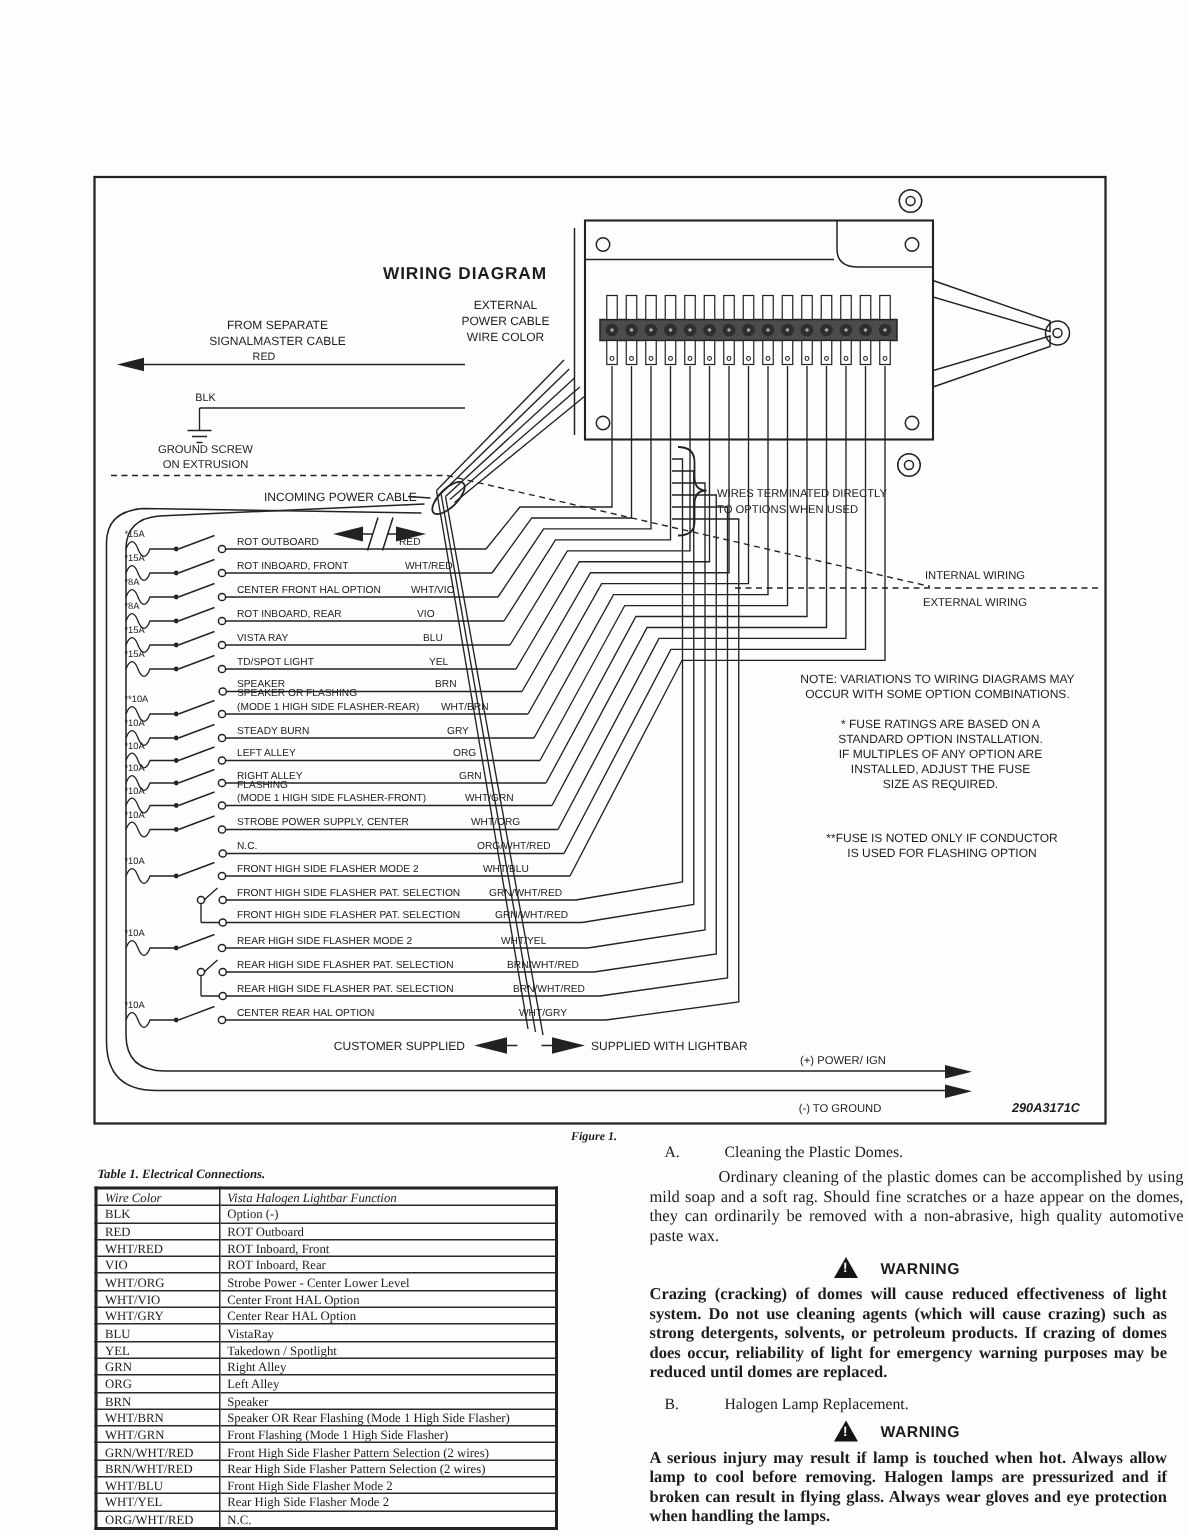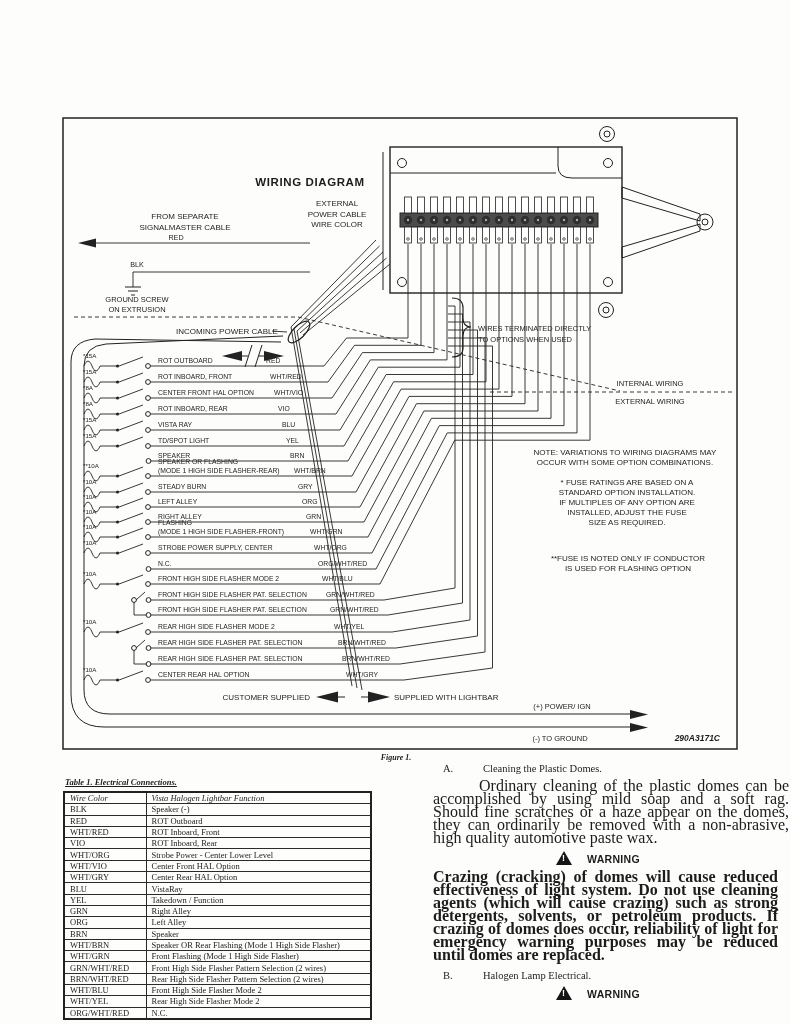--- a/index.html
+++ b/index.html
@@ -6,37 +6,37 @@
   body{
     width:791px;height:1024px;overflow:hidden;position:relative;
     background:#fdfdfb;color:#1c1c1c;
     font-family:"Liberation Serif", serif;
   }
   #figure-wrap{position:absolute;left:0;top:0;width:791px;height:770px;}
   svg text{user-select:none;}
 
   
   #table-block{position:absolute;left:63px;top:777px;width:312px;}
-  #table-title{font:italic bold 8.5px "Liberation Serif", serif;margin:0 0 4px 2px;text-decoration:underline;}
+  #table-title{font:italic bold 8.5px "Liberation Serif", serif;margin:0 0 4px 2px;}
   table.tbl{border-collapse:collapse;width:309px;table-layout:fixed;}
   table.tbl th, table.tbl td{
     border:1px solid #2a2a2a;font-family:"Liberation Serif", serif;
     font-size:8.5px;line-height:10px;padding:0 5px;height:10.3px;
     text-align:left;font-weight:normal;white-space:nowrap;overflow:hidden;
   }
   table.tbl{border:2px solid #222;}
   table.tbl th{font-style:italic;}
   col.c1{width:82px;}
 
   
   #sections{position:absolute;left:433px;top:763px;width:356px;}
   .sec-head{display:flex;font-size:10.5px;margin:0 0 5px 10px;}
   .sec-label{width:40px;flex:0 0 40px;}
   .sec-title{}
-  .para{font-size:16px;line-height:13px;margin:0 0 7px 0;text-align:justify;}
+  .para{font-size:11px;line-height:13px;margin:0 0 7px 0;text-align:justify;}
   .indent{text-indent:46px;}
   .warn-head{display:flex;align-items:flex-end;justify-content:center;
     width:330px;margin:2px 0 5px 0;gap:15px;}
   .warn-tri{position:relative;width:0;height:0;
     border-left:8px solid transparent;border-right:8px solid transparent;
     border-bottom:14px solid #151515;}
   .warn-tri::after{content:"!";position:absolute;left:-2px;top:2px;
     color:#fff;font:bold 9px "Liberation Sans",sans-serif;}
   .warn-word{font:bold 10.5px "Liberation Sans",sans-serif;letter-spacing:.3px;}
   .warn-body{font-weight:bold;width:345px;margin-bottom:9px;}
@@ -454,21 +454,21 @@
       </colgroup>
     <thead>
         <tr>
       <th>Wire Color</th>
       <th>Vista Halogen Lightbar Function</th>
     </tr>
       </thead>
     <tbody id="tbl-body">
         <tr>
           <td>BLK</td>
-          <td>Speaker (-)</td>
+          <td>Option (-)</td>
         </tr>
         <tr>
           <td>RED</td>
           <td>ROT Outboard</td>
         </tr>
         <tr>
           <td>WHT/RED</td>
           <td>ROT Inboard, Front</td>
         </tr>
         <tr>
@@ -486,21 +486,21 @@
         <tr>
           <td>WHT/GRY</td>
           <td>Center Rear HAL Option</td>
         </tr>
         <tr>
           <td>BLU</td>
           <td>VistaRay</td>
         </tr>
         <tr>
           <td>YEL</td>
-          <td>Takedown / Function</td>
+          <td>Takedown / Spotlight</td>
         </tr>
         <tr>
           <td>GRN</td>
           <td>Right Alley</td>
         </tr>
         <tr>
           <td>ORG</td>
           <td>Left Alley</td>
         </tr>
         <tr>
@@ -547,19 +547,20 @@
   <p class="para indent">Ordinary cleaning of the plastic domes can be accomplished by using mild soap and a soft rag. Should fine scratches or a haze appear on the domes, they can ordinarily be removed with a non-abrasive, high quality automotive paste wax.</p>
 
   <div class="warn-head">
     <span class="warn-tri"></span>
     <span class="warn-word">WARNING</span>
   </div>
   <p class="para warn-body">Crazing (cracking) of domes will cause reduced effectiveness of light system. Do not use cleaning agents (which will cause crazing) such as strong detergents, solvents, or petroleum products. If crazing of domes does occur, reliability of light for emergency warning purposes may be reduced until domes are replaced.</p>
 
   <div class="sec-head">
     <span class="sec-label">B.</span>
-    <span class="sec-title">Halogen Lamp Electrical.</span>
+    <span class="sec-title">Halogen Lamp Replacement.</span>
   </div>
   <div class="warn-head">
     <span class="warn-tri"></span>
     <span class="warn-word">WARNING</span>
   </div>
+  <p class="para warn-body">A serious injury may result if lamp is touched when hot. Always allow lamp to cool before removing. Halogen lamps are pressurized and if broken can result in flying glass. Always wear gloves and eye protection when handling the lamps.</p>
 </div>
 
 </body></html>

